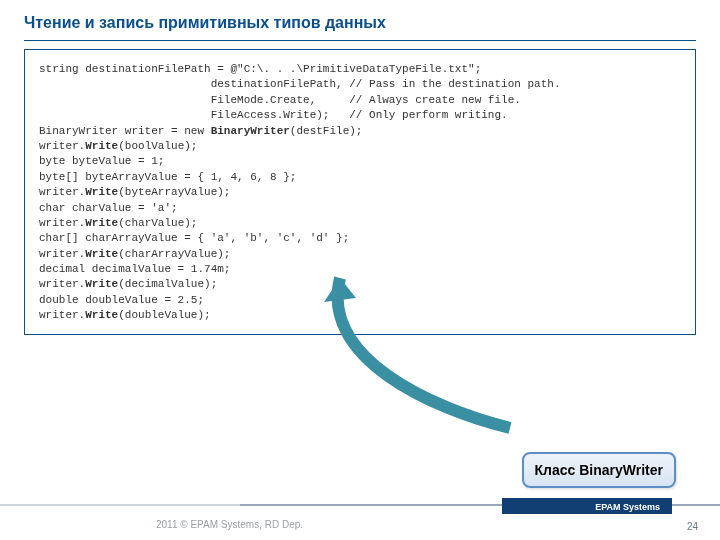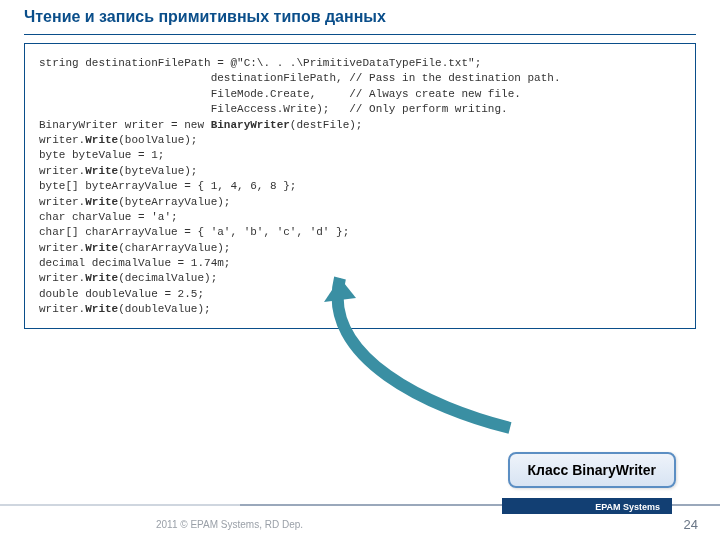--- a/index.html
+++ b/index.html
@@ -7,21 +7,21 @@
     width: 720px; height: 540px;
     background: #fff;
     font-family: Arial, Helvetica, sans-serif;
     position: relative;
     overflow: hidden;
   }
   .slide-title {
     color: #0a4e8a;
     font-size: 16px;
     font-weight: bold;
-    padding: 8px 24px 4px 24px;
+    padding: 14px 24px 4px 24px;
   }
   .title-line {
     margin: 4px 24px 8px 24px;
     height: 1px;
     background: #0a4e8a;
   }
   .code-box {
     margin: 6px 24px 0 24px;
     border: 1px solid #0a4e8a;
     padding: 12px 14px 10px 14px;
@@ -35,21 +35,21 @@
     white-space: pre;
   }
   b { font-weight: bold; }
   .callout {
     position: absolute;
     right: 44px;
     bottom: 52px;
     background: linear-gradient(#eef3fa, #d8e4f3);
     border: 2px solid #5b8ec3;
     border-radius: 8px;
-    padding: 8px 18px;
+    padding: 8px 11px;
     color: #000;
     font-size: 14px;
     font-weight: bold;
     box-shadow: 1px 1px 3px rgba(0,0,0,0.15);
   }
   .arrow {
     position: absolute;
     left: 310px;
     top: 268px;
     width: 240px;
@@ -89,42 +89,42 @@
     bottom: 28px;
     color: #fff;
     font-size: 9px;
     font-weight: bold;
     padding-left: 16px;
   }
   .page-num {
     position: absolute;
     right: 22px;
     bottom: 8px;
-    font-size: 13px;
+    font-size: 10px;
     color: #6a7686;
   }
 </style>
 </head>
 <body>
 
 <div class="slide-title">Чтение и запись примитивных типов данных</div>
 <div class="title-line"></div>
 
 <div class="code-box">
 <div class="code-line">string destinationFilePath = @"C:\. . .\PrimitiveDataTypeFile.txt";</div>
     <div class="code-line">                          destinationFilePath, // Pass in the destination path.</div>
     <div class="code-line">                          FileMode.Create,     // Always create new file.</div>
     <div class="code-line">                          FileAccess.Write);   // Only perform writing.</div>
     <div class="code-line">BinaryWriter writer = new <b>BinaryWriter</b>(destFile);</div>
     <div class="code-line">writer.<b>Write</b>(boolValue);</div>
     <div class="code-line">byte byteValue = 1;</div>
-    <div class="code-line">writer.<b>Write</b>(byteValue);</div>
     <div class="code-line">byte[] byteArrayValue = { 1, 4, 6, 8 };</div>
     <div class="code-line">writer.<b>Write</b>(byteArrayValue);</div>
     <div class="code-line">char charValue = 'a';</div>
+    <div class="code-line">writer.<b>Write</b>(charValue);</div>
     <div class="code-line">char[] charArrayValue = { 'a', 'b', 'c', 'd' };</div>
     <div class="code-line">writer.<b>Write</b>(charArrayValue);</div>
     <div class="code-line">decimal decimalValue = 1.74m;</div>
     <div class="code-line">writer.<b>Write</b>(decimalValue);</div>
     <div class="code-line">double doubleValue = 2.5;</div>
     <div class="code-line">writer.<b>Write</b>(doubleValue);</div>
   </div>
 
 <svg class="arrow" viewBox="0 0 240 180">
   <path d="M 30 10 C 10 90, 120 140, 200 160" stroke="#3a8fa3" stroke-width="12" fill="none"></path>

